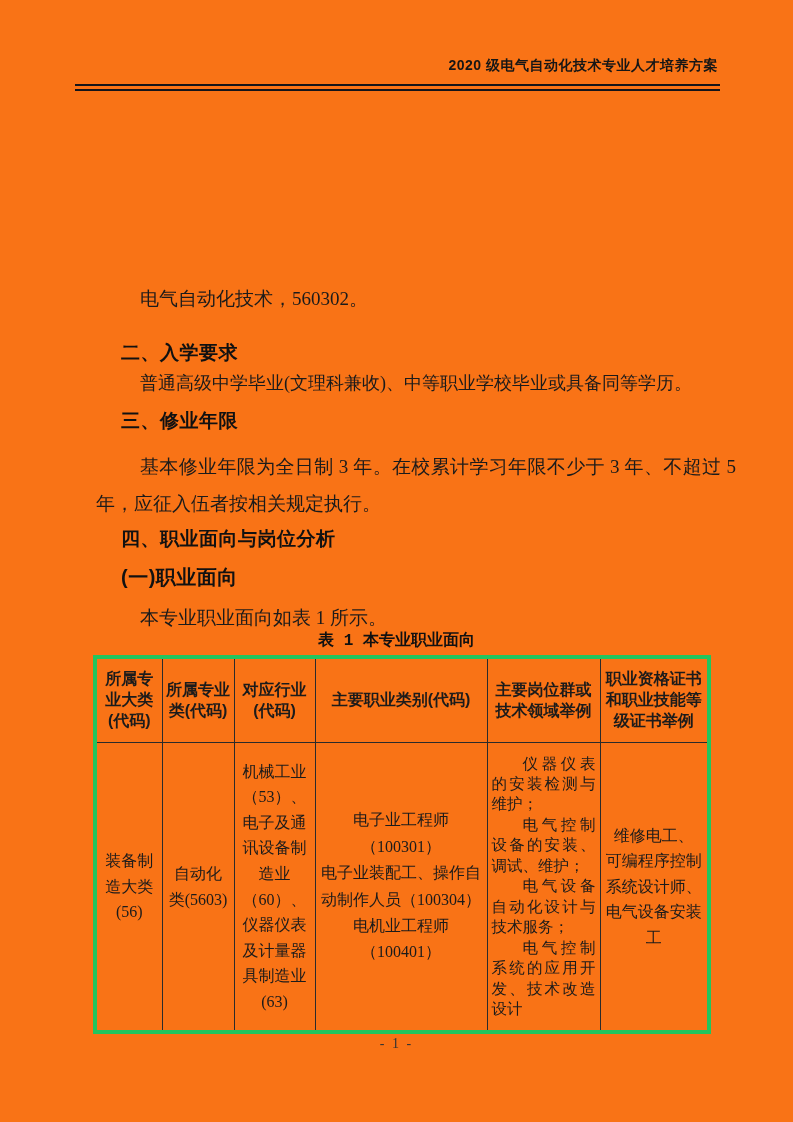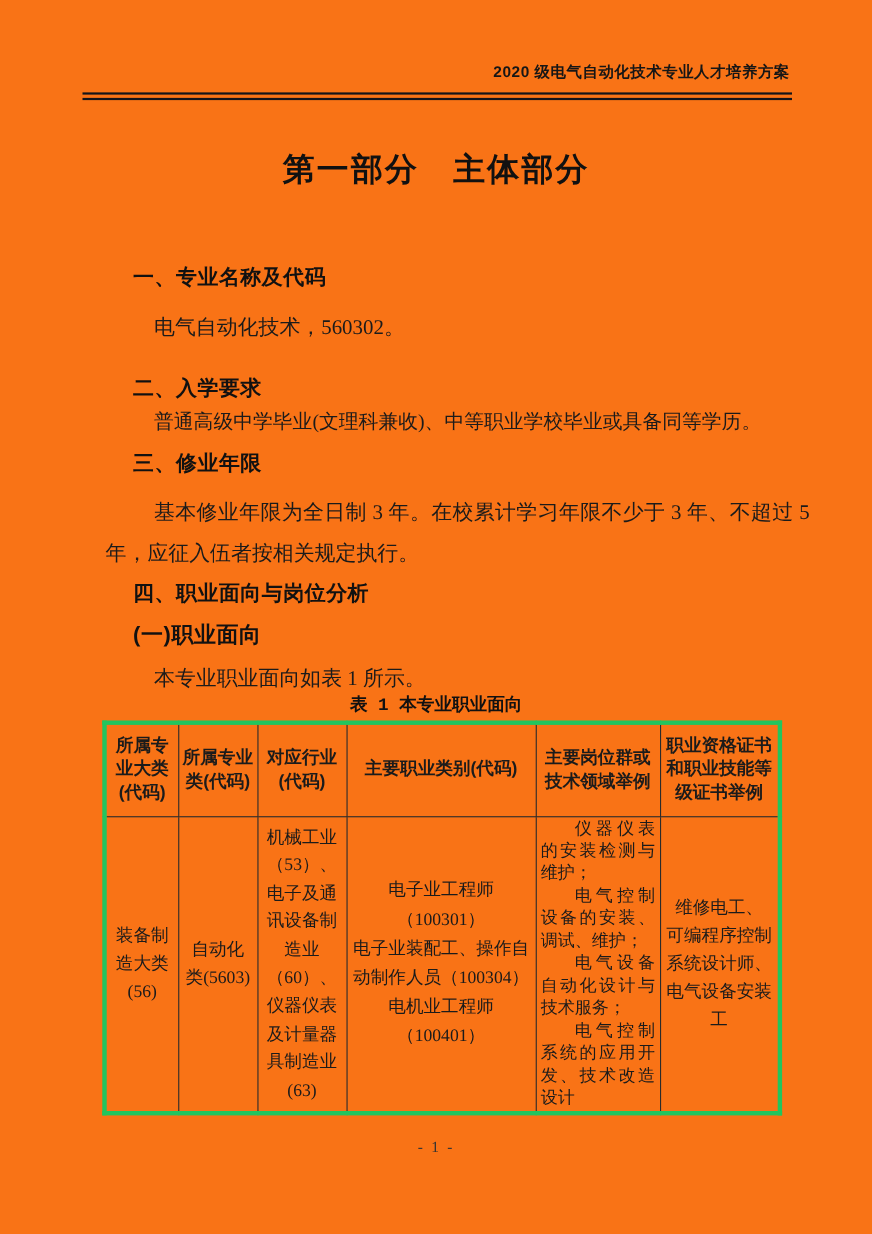--- a/index.html
+++ b/index.html
@@ -63,21 +63,21 @@
   table.jobs col.c4 { width:172px; }
   table.jobs col.c5 { width:113px; }
   table.jobs col.c6 { width:109px; }
   table.jobs { border:4px solid #22c55e; }
   table.jobs th, table.jobs td { border:1px solid #2b2b2b; }
   table.jobs th {
     font-family:"Liberation Sans", sans-serif; font-weight:bold;
     font-size:16px; line-height:1.3; text-align:center; vertical-align:middle;
     padding:2px 3px; height:79px;
   }
-  table.jobs td { vertical-align:middle; padding:0 4px; height:267px; }
+  table.jobs td { vertical-align:middle; padding:10px 4px; height:267px; }
   td.c1-cell, td.c2-cell { padding:2px 8px; line-height:1.6; text-align:center; }
   td.c3-cell { line-height:1.6; text-align:center; padding:2px 5px; }
   td.c4-cell { line-height:1.65; text-align:center; padding:2px 4px; }
   td.c5-cell {
     text-align:justify; padding:4px 5px; font-size:15.5px;
     line-height:1.32; vertical-align:top;
   }
   td.c5-cell p { margin:0; text-indent:2em; }
   td.c6-cell { text-align:center; padding:2px 8px; line-height:1.6; }
   td.c6-cell p { margin:0; }
@@ -91,23 +91,21 @@
 </head>
 <body>
 
 <div class="page">
 
   <div class="running-header">
     <span>2020 级电气自动化技术专业人才培养方案</span>
   </div>
   <div class="header-rule"></div>
 
-  <h1 class="doc-title">第一部分　主体部分</h1>
 
-  <h2 class="h-sec h1-pos">一、专业名称及代码</h2>
   <p class="para p1-pos">电气自动化技术，560302。</p>
 
   <h2 class="h-sec h2-pos">二、入学要求</h2>
   <p class="para p2-pos">普通高级中学毕业(文理科兼收)、中等职业学校毕业或具备同等学历。</p>
 
   <h2 class="h-sec h3-pos">三、修业年限</h2>
   <p class="para p3-pos">基本修业年限为全日制 3 年。在校累计学习年限不少于 3 年、不超过 5 年，应征入伍者按相关规定执行。</p>
 
   <h2 class="h-sec h4-pos">四、职业面向与岗位分析</h2>
 

